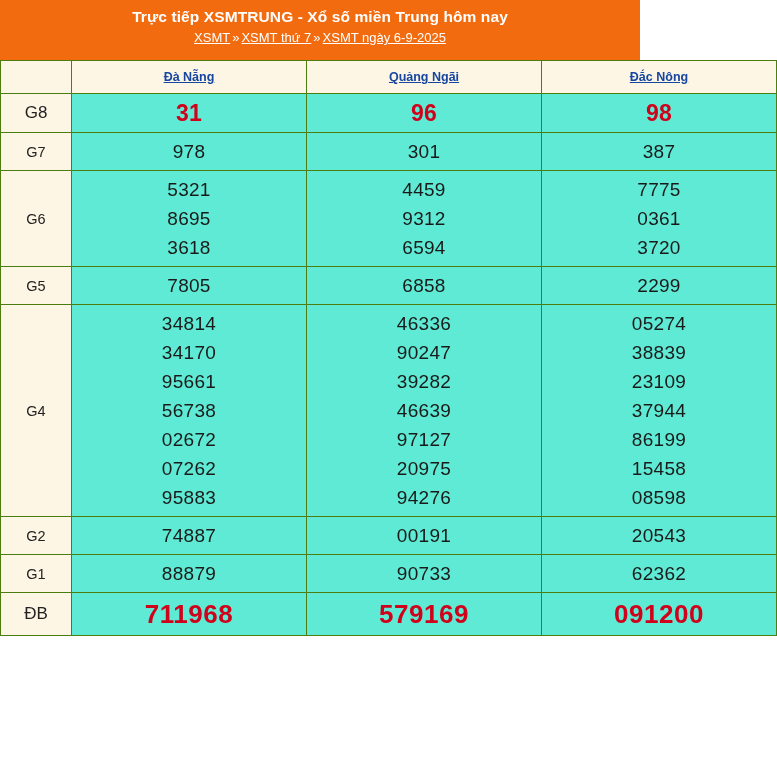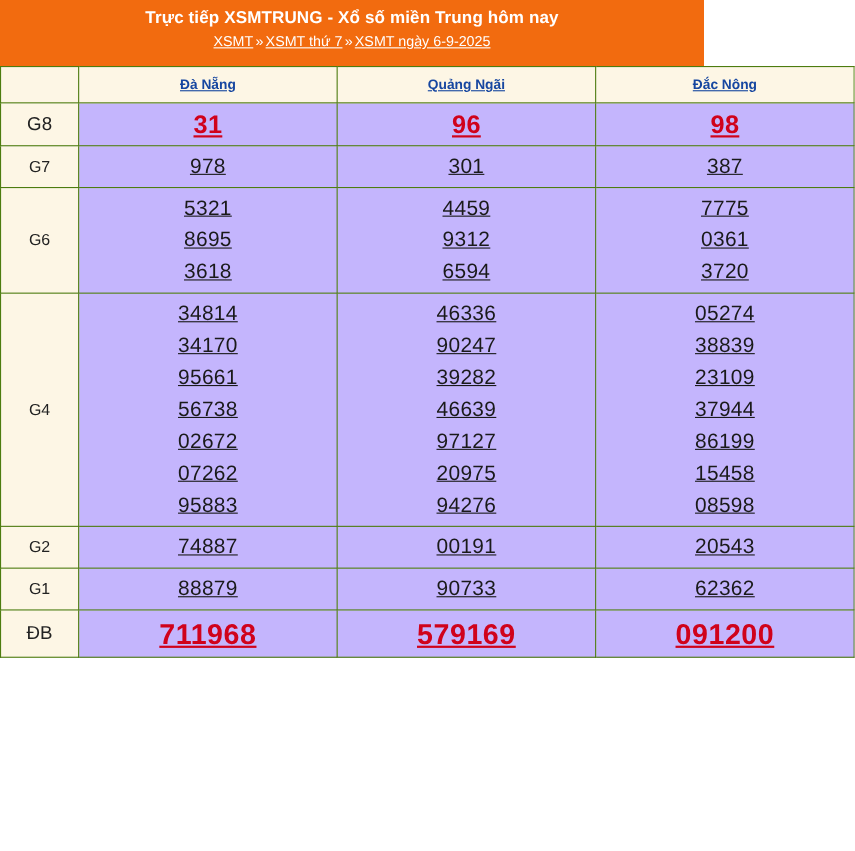--- a/index.html
+++ b/index.html
@@ -75,27 +75,26 @@
     text-decoration: underline;
     cursor: pointer;
   }
   td.label {
     background: #fdf6e5;
     font-size: 14.5px;
     color: #222;
     font-weight: normal;
   }
   td.nums {
-    background: #c4b5fd;
+    background: #5eead4;
     font-size: 19px;
     line-height: 29px;
     color: #1a1a1a;
     padding: 4px 0;
     letter-spacing: 0.3px;
-    text-decoration: underline;
   }
   td.nums .n { display: block; }
   tr.g8 td.nums {
     color: #d0021b;
     font-weight: bold;
     font-size: 23px;
     line-height: 30px;
   }
   tr.db td.nums {
     color: #d0021b;
@@ -170,20 +169,32 @@
             <span class="n">9312</span>
             <span class="n">6594</span>
           </td>
           <td class="nums">
             <span class="n">7775</span>
             <span class="n">0361</span>
             <span class="n">3720</span>
           </td>
         </tr>
         <tr class="">
+          <td class="label">G5</td>
+          <td class="nums">
+            <span class="n">7805</span>
+          </td>
+          <td class="nums">
+            <span class="n">6858</span>
+          </td>
+          <td class="nums">
+            <span class="n">2299</span>
+          </td>
+        </tr>
+        <tr class="">
           <td class="label">G4</td>
           <td class="nums">
             <span class="n">34814</span>
             <span class="n">34170</span>
             <span class="n">95661</span>
             <span class="n">56738</span>
             <span class="n">02672</span>
             <span class="n">07262</span>
             <span class="n">95883</span>
           </td>

